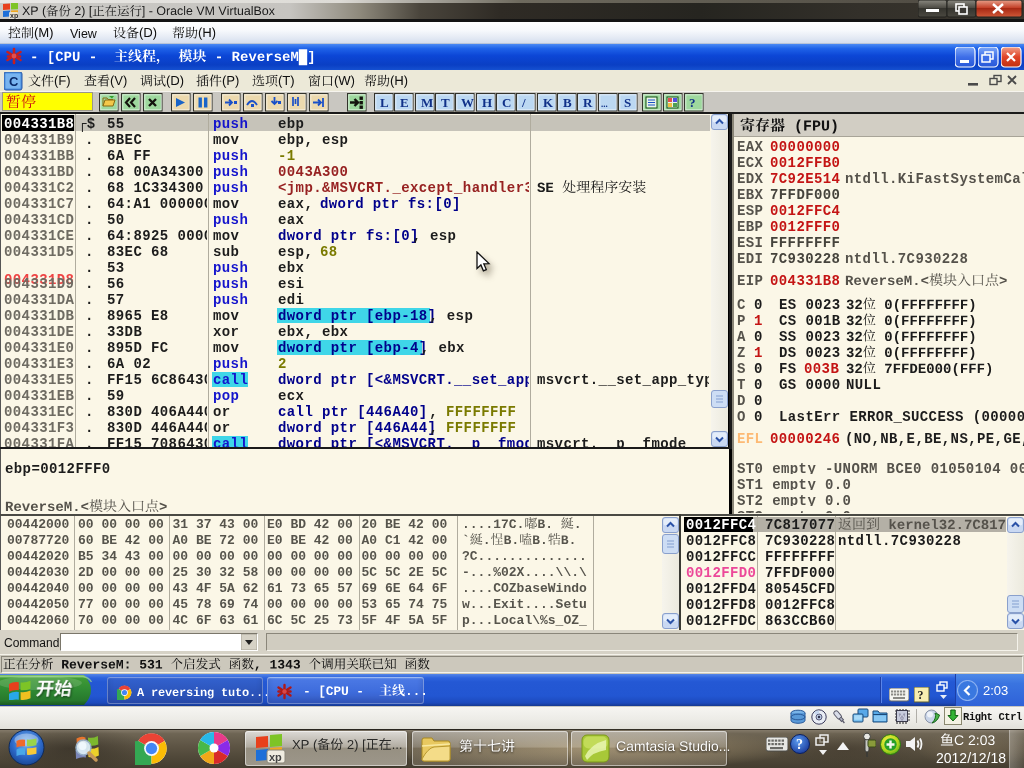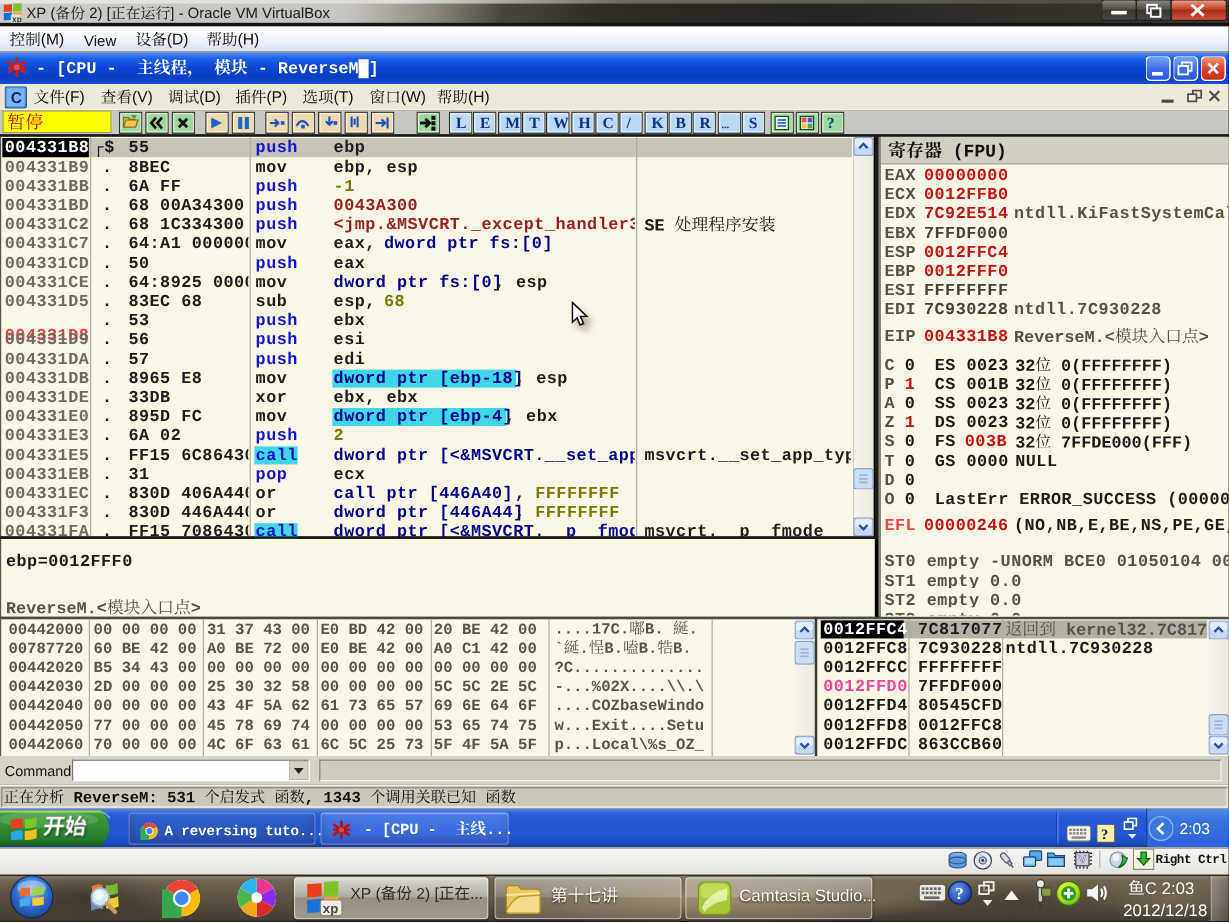--- a/index.html
+++ b/index.html
@@ -391,21 +391,21 @@
 <div class="a m" style="left:278px;top:356px;color:#7a7a00">2</div>
 <div class="a m" style="left:4px;top:372px;color:#6e6b62">004331E5</div>
 <div class="a m" style="left:85px;top:372px;color:#1c1c1c">.</div>
 <div class="a m crop" style="left:107px;top:372px;color:#1c1c1c;width:100px">FF15 6C86430</div>
 <div class="a" style="left:212px;top:372px;width:35.6px;height:15px;background:#3fd6e8"></div>
 <div class="a m" style="left:213px;top:372px;color:#1414cc">call</div>
 <div class="a m crop" style="left:278px;top:372px;color:#00008b;width:251px">dword ptr [&lt;&amp;MSVCRT.__set_app_t</div>
 <div class="a m crop" style="left:537px;top:372px;color:#1c1c1c;width:172px">msvcrt.__set_app_type</div>
 <div class="a m" style="left:4px;top:388px;color:#6e6b62">004331EB</div>
 <div class="a m" style="left:85px;top:388px;color:#1c1c1c">.</div>
-<div class="a m crop" style="left:107px;top:388px;color:#1c1c1c;width:100px">31</div>
+<div class="a m crop" style="left:107px;top:388px;color:#1c1c1c;width:100px">59</div>
 <div class="a m" style="left:213px;top:388px;color:#1414cc">pop</div>
 <div class="a m" style="left:278px;top:388px;color:#1c1c1c">ecx</div>
 <div class="a m" style="left:4px;top:404px;color:#6e6b62">004331EC</div>
 <div class="a m" style="left:85px;top:404px;color:#1c1c1c">.</div>
 <div class="a m crop" style="left:107px;top:404px;color:#1c1c1c;width:100px">830D 406A440</div>
 <div class="a m" style="left:213px;top:404px;color:#1c1c1c">or</div>
 <div class="a m" style="left:278px;top:404px;color:#00008b">call ptr [446A40]</div>
 <div class="a m" style="left:429.2px;top:404px;color:#1c1c1c">, </div>
 <div class="a m" style="left:446px;top:404px;color:#7a7a00">FFFFFFFF</div>
 <div class="a m" style="left:4px;top:420px;color:#6e6b62">004331F3</div>
@@ -501,21 +501,21 @@
   </svg>
 <div class="a m" style="left:737px;top:377px;color:#55524b">T</div>
 <div class="a m" style="left:754px;top:377px;color:#1c1c1c">0</div>
 <div class="a m crop" style="left:779px;top:377px;color:#1c1c1c;width:245px">GS 0000</div>
 <div class="a m" style="left:846px;top:377px;color:#1c1c1c">NULL</div>
 <div class="a m" style="left:737px;top:393px;color:#55524b">D</div>
 <div class="a m" style="left:754px;top:393px;color:#1c1c1c">0</div>
 <div class="a m" style="left:737px;top:409px;color:#55524b">O</div>
 <div class="a m" style="left:754px;top:409px;color:#1c1c1c">0</div>
 <div class="a m crop" style="left:779px;top:409px;color:#1c1c1c;width:245px">LastErr ERROR_SUCCESS (00000000)</div>
-<div class="a m" style="left:737px;top:431px;color:#ef4444">EFL</div>
+<div class="a m" style="left:737px;top:431px;color:#fdba74">EFL</div>
 <div class="a m" style="left:770px;top:431px;color:#c41414">00000246</div>
 <div class="a m crop" style="left:845px;top:431px;color:#1c1c1c;width:179px">(NO,NB,E,BE,NS,PE,GE,LE</div>
 <div class="a crop" style="left:737px;top:459px;width:287px;height:15px"><span class="m" style="color:#55524b">ST0 empty -UNORM BCE0 01050104 002E0</span></div>
 <div class="a crop" style="left:737px;top:475px;width:287px;height:15px"><span class="m" style="color:#55524b">ST1 empty 0.0</span></div>
 <div class="a crop" style="left:737px;top:491px;width:287px;height:15px"><span class="m" style="color:#55524b">ST2 empty 0.0</span></div>
 <div class="a crop" style="left:737px;top:507px;width:287px;height:6px"><span class="m" style="color:#55524b">ST3 empty 0.0</span></div>
 <div class="a" style="left:0;top:449px;width:729px;height:65px;background:#fbf7e7;border-left:1px solid #555"></div>
 <div class="a m" style="left:5px;top:461px;color:#1c1c1c">ebp=0012FFF0</div>
 <svg class="a " style="left:5px;top:499px;" width="164" height="15">
     <path fill="#55524b" d="M6.1 12 4.1 8.5H3V12H0.9V2.8H4.3Q6.1 2.8 7 3.5Q7.9 4.2 7.9 5.5Q7.9 6.4 7.4 7.1Q6.9 7.8 6 8L8.4 12ZM5.9 5.6Q5.9 5 5.5 4.6Q5 4.3 4.1 4.3H3V6.9H4.2Q5.9 6.9 5.9 5.6Z M12.7 12.1Q11 12.1 10 11.1Q9.1 10.1 9.1 8.3Q9.1 7 9.5 6.2Q10 5.3 10.8 4.9Q11.6 4.5 12.7 4.5Q14.3 4.5 15.2 5.5Q16.1 6.6 16.1 8.6V8.7H11.1Q11.1 9.7 11.5 10.3Q12 10.9 12.8 10.9Q13.3 10.9 13.7 10.6Q14.1 10.4 14.2 10L16 10.1Q15.6 11.1 14.8 11.6Q13.9 12.1 12.7 12.1ZM12.7 5.7Q12 5.7 11.6 6.2Q11.1 6.6 11.1 7.5H14.3Q14.2 6.6 13.8 6.2Q13.4 5.7 12.7 5.7Z M22.1 12H19.8L17 4.6H19L20.5 8.9Q20.6 9.2 21 10.6Q21 10.4 21.2 9.7Q21.4 9 22.9 4.6H25Z M29.5 12.1Q27.8 12.1 26.8 11.1Q25.9 10.1 25.9 8.3Q25.9 7 26.3 6.2Q26.8 5.3 27.6 4.9Q28.4 4.5 29.5 4.5Q31.1 4.5 32 5.5Q32.9 6.6 32.9 8.6V8.7H27.9Q27.9 9.7 28.3 10.3Q28.8 10.9 29.6 10.9Q30.1 10.9 30.5 10.6Q30.9 10.4 31 10L32.8 10.1Q32.4 11.1 31.6 11.6Q30.7 12.1 29.5 12.1ZM29.5 5.7Q28.8 5.7 28.4 6.2Q27.9 6.6 27.9 7.5H31.1Q31 6.6 30.6 6.2Q30.2 5.7 29.5 5.7Z M41 6.2Q40.2 6.1 39.5 6.1Q38.5 6.1 37.8 6.9Q37.2 7.7 37.2 9V12H35.3V7.2Q35.3 6.7 35.2 6Q35.1 5.3 35 4.6H36.8Q37.1 5.5 37.1 6.2H37.1Q37.5 5.2 38.1 4.8Q38.7 4.5 39.6 4.5Q40.3 4.5 41 4.6Z M49.5 9.8Q49.5 10.9 48.7 11.5Q47.8 12.1 46.2 12.1Q44.7 12.1 43.9 11.7Q43.1 11.2 42.8 10.2L44.5 9.9Q44.7 10.4 45 10.6Q45.4 10.9 46.2 10.9Q47 10.9 47.4 10.7Q47.8 10.5 47.8 10Q47.8 9.7 47.5 9.5Q47.2 9.2 46.5 9.1Q44.9 8.8 44.3 8.5Q43.7 8.2 43.4 7.8Q43.1 7.3 43.1 6.7Q43.1 5.6 43.9 5.1Q44.8 4.5 46.3 4.5Q47.6 4.5 48.4 5Q49.2 5.5 49.4 6.5L47.7 6.6Q47.6 6.2 47.3 6Q46.9 5.7 46.3 5.7Q45.6 5.7 45.2 5.9Q44.9 6.1 44.9 6.5Q44.9 6.8 45.1 7Q45.4 7.2 46 7.3Q46.9 7.5 47.6 7.7Q48.2 7.9 48.7 8.1Q49.1 8.4 49.3 8.8Q49.5 9.2 49.5 9.8Z M54.7 12.1Q53 12.1 52 11.1Q51.1 10.1 51.1 8.3Q51.1 7 51.5 6.2Q52 5.3 52.8 4.9Q53.6 4.5 54.7 4.5Q56.3 4.5 57.2 5.5Q58.1 6.6 58.1 8.6V8.7H53.1Q53.1 9.7 53.5 10.3Q54 10.9 54.8 10.9Q55.3 10.9 55.7 10.6Q56.1 10.4 56.2 10L58 10.1Q57.6 11.1 56.8 11.6Q55.9 12.1 54.7 12.1ZM54.7 5.7Q54 5.7 53.6 6.2Q53.1 6.6 53.1 7.5H56.3Q56.2 6.6 55.8 6.2Q55.4 5.7 54.7 5.7Z M65 12V6.1Q65 5.3 65.1 4Q64.7 6 64.6 6.3L63.8 9.5H62.3L61.4 6.3Q61.2 5.6 60.9 4L60.9 4.7Q61 5.4 61 6.1V12H59.5V2.8H61.8L62.8 6.2Q62.9 6.5 63 7.8Q63.2 6.7 63.3 6.2L64.2 2.8H66.5V12Z M70.4 12V9.9H72.4V12Z M76.3 8.5V6.3L83.3 3.6V5.2L77.6 7.4L83.3 9.6V11.1Z M86.7 0.3V3.5H84.5L84.7 3.9H86.5C86.2 6 85.5 8.2 84.4 9.8L84.6 10C85.5 9 86.2 7.9 86.7 6.6V13.1H86.9C87.2 13.1 87.6 12.9 87.6 12.7V5.7C88 6.3 88.5 7.1 88.6 7.7C89.4 8.3 90.2 6.7 87.6 5.4V3.9H89.4C89.6 3.9 89.7 3.8 89.7 3.7C89.3 3.2 88.6 2.7 88.6 2.7L88 3.5H87.6V0.8C87.9 0.8 88 0.6 88.1 0.4ZM89.9 3.8V8.5H90C90.4 8.5 90.8 8.2 90.8 8.2V7.7H92.5C92.4 8.2 92.4 8.8 92.3 9.3H88.6L88.7 9.7H92.2C91.8 10.9 90.8 12 88 12.9L88.2 13.1C91.6 12.3 92.8 11.2 93.2 9.7H93.3C93.7 10.9 94.5 12.3 96.9 13.1C96.9 12.5 97.2 12.3 97.7 12.2L97.8 12.1C95.2 11.5 94.1 10.7 93.6 9.7H97.1C97.3 9.7 97.4 9.6 97.4 9.5C97 9 96.3 8.4 96.3 8.4L95.6 9.3H93.3C93.4 8.8 93.4 8.2 93.5 7.7H95.3V8.2H95.5C95.7 8.2 96.2 8 96.2 7.9V4.3C96.5 4.3 96.7 4.2 96.8 4.1L95.7 3.2L95.2 3.8H90.9L89.9 3.3ZM94 0.3V1.8H92.1V0.9C92.4 0.8 92.6 0.7 92.6 0.5L91.2 0.3V1.8H89L89.1 2.2H91.2V3.4H91.4C91.7 3.4 92.1 3.2 92.1 3.1V2.2H94V3.4H94.2C94.5 3.4 94.9 3.2 94.9 3.1V2.2H97C97.2 2.2 97.4 2.2 97.4 2C97 1.6 96.3 1.1 96.3 1.1L95.7 1.8H94.9V0.9C95.3 0.8 95.4 0.7 95.4 0.5ZM90.8 6H95.3V7.3H90.8ZM90.8 5.5V4.2H95.3V5.5Z M102.6 3.4 102.1 4.2H101.4V1.1C101.7 1 101.9 0.9 101.9 0.7L100.5 0.5V4.2H98.5L98.6 4.6H100.5V9.6C99.6 9.8 98.9 9.9 98.4 10L99 11.2C99.1 11.2 99.3 11.1 99.3 10.9C101.3 10.2 102.8 9.5 103.8 9L103.8 8.8L101.4 9.4V4.6H103.4C103.6 4.6 103.7 4.6 103.7 4.4C103.3 4 102.6 3.4 102.6 3.4ZM110.5 6.3 109.9 7.1H109.6V3.3C109.9 3.3 110.1 3.2 110.2 3.1L109.1 2.2L108.6 2.7H106.6V0.8C106.9 0.8 107 0.7 107.1 0.5L105.6 0.3V2.7H103.1L103.3 3.2H105.6V4.8C105.6 5.6 105.6 6.4 105.5 7.1H102.1L102.2 7.5H105.4C104.9 9.7 103.7 11.6 100.8 12.9L100.9 13.1C104.4 11.9 105.8 9.9 106.3 7.5H106.4C106.8 9.3 107.7 11.7 110.6 13.1C110.7 12.5 111 12.4 111.5 12.3L111.5 12.1C108.4 10.9 107.2 9.1 106.7 7.5H111.2C111.4 7.5 111.6 7.5 111.6 7.3C111.2 6.9 110.5 6.3 110.5 6.3ZM106.4 7.1C106.5 6.4 106.6 5.6 106.6 4.8V3.2H108.7V7.1Z M118.6 2.2 118.6 2.6C117.8 7 115.5 10.7 112.5 12.9L112.7 13.1C115.8 11.2 118.1 8.2 119.1 4.9C120.1 8.5 121.9 11.5 124.5 13.1C124.6 12.7 125.1 12.3 125.6 12.3L125.7 12.1C122.1 10.5 119.8 6.6 119.1 2.2C118.9 1.5 117.9 0.8 116.8 0.2C116.7 0.4 116.4 0.9 116.3 1.1C117.3 1.4 118.5 1.8 118.6 2.2Z M136.9 10.4H129.2V2.8H136.9ZM129.2 12.2V10.9H136.9V12.4H137C137.4 12.4 137.8 12.2 137.8 12.1V3.1C138.2 3 138.5 2.9 138.6 2.7L137.3 1.7L136.7 2.4H129.2L128.2 1.9V12.6H128.4C128.8 12.6 129.2 12.3 129.2 12.2Z M142.6 9.7C142.6 10.9 141.8 11.8 141 12.1C140.7 12.2 140.5 12.5 140.6 12.8C140.8 13.1 141.3 13.1 141.7 12.9C142.4 12.5 143.2 11.5 142.8 9.7ZM145 9.8 144.8 9.8C145.1 10.6 145.3 11.8 145.2 12.7C146 13.6 147.1 11.7 145 9.8ZM147.6 9.7 147.4 9.8C148 10.6 148.6 11.8 148.8 12.7C149.7 13.5 150.5 11.4 147.6 9.7ZM150.3 9.7 150.2 9.8C151.1 10.6 152.2 11.9 152.5 12.9C153.6 13.7 154.2 11.2 150.3 9.7ZM142.7 4.8V9.4H142.9C143.2 9.4 143.6 9.2 143.6 9.1V8.6H150.4V9.3H150.5C150.8 9.3 151.3 9.1 151.3 9V5.4C151.6 5.3 151.8 5.2 151.9 5.1L150.8 4.2L150.2 4.8H147.3V2.8H152.4C152.6 2.8 152.7 2.7 152.8 2.6C152.3 2.1 151.5 1.5 151.5 1.5L150.9 2.4H147.3V0.8C147.6 0.7 147.8 0.6 147.8 0.4L146.3 0.2V4.8H143.7L142.7 4.4ZM143.6 8.1V5.2H150.4V8.1Z M154.7 11.1V9.6L160.4 7.4L154.7 5.2V3.6L161.7 6.3V8.5Z"></path>

